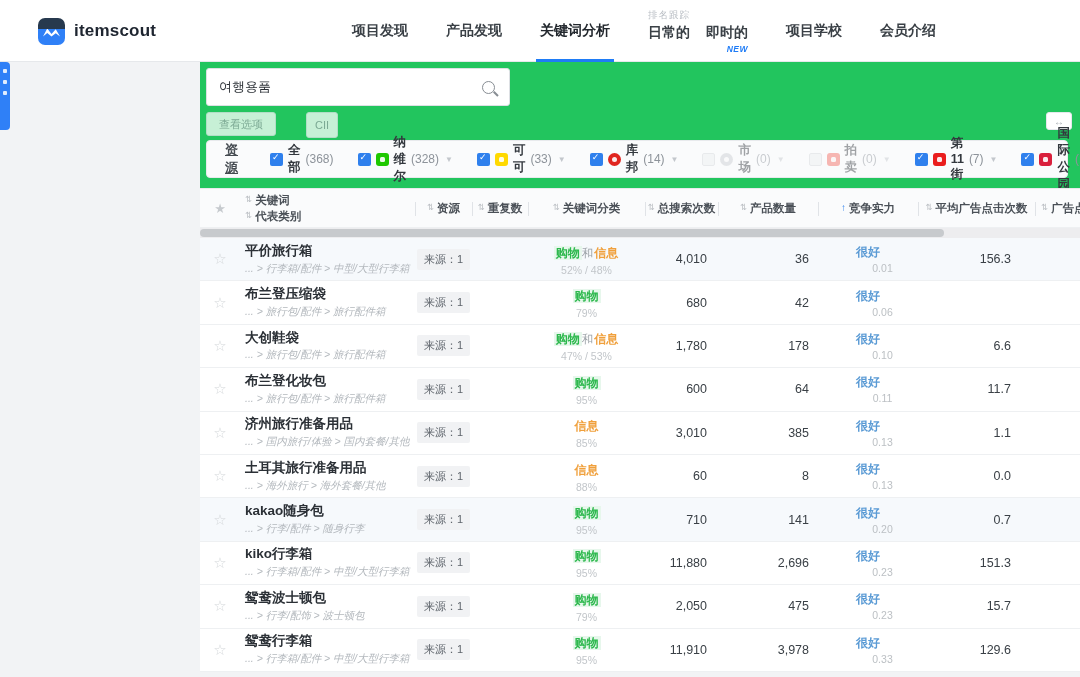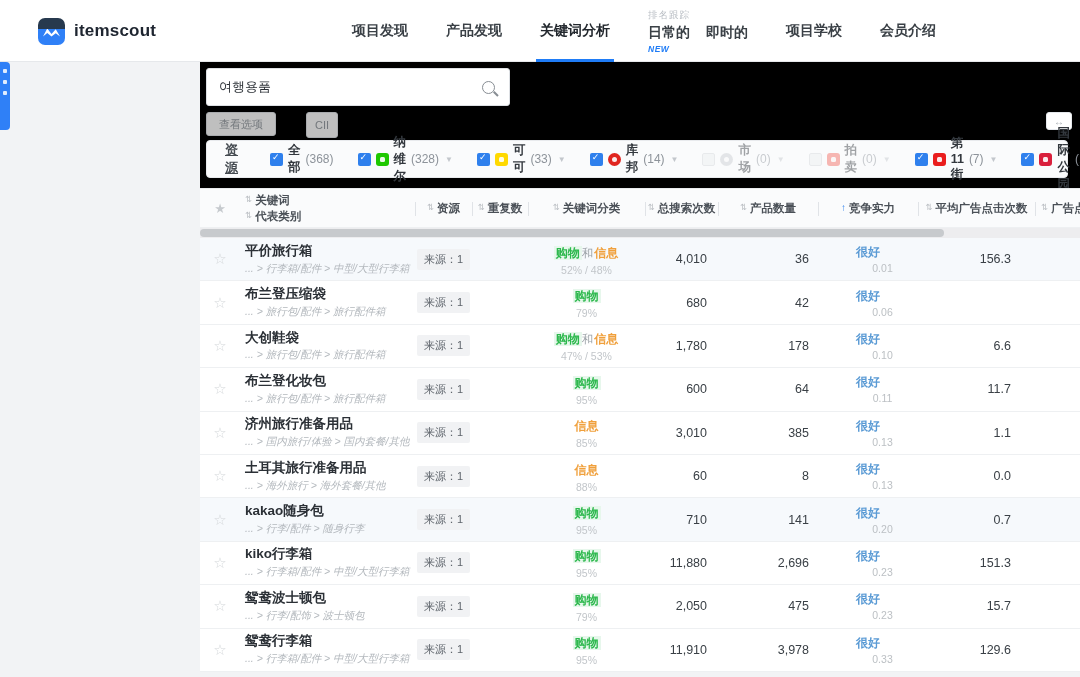--- a/index.html
+++ b/index.html
@@ -17,29 +17,29 @@
   .logo-text { font-size:17px; font-weight:bold; color:#1e2530; letter-spacing:.2px; }
 
   .nav { position:absolute; left:352px; top:0; height:62px; display:flex; align-items:stretch; gap:38px; }
   .nav-item { display:flex; align-items:center; font-size:14px; font-weight:600; color:#3a4046;
     position:relative; cursor:pointer; }
   .nav-item.active { color:#23282e; }
   .nav-item.active::after { content:""; position:absolute; left:-4px; right:-4px; bottom:0; height:3px; background:#1f7cf6; }
   .nav-group { display:flex; flex-direction:column; justify-content:center; position:relative; }
   .nav-group-top { font-size:9.5px; color:#b9bec4; margin-bottom:2px; letter-spacing:1px; }
   .nav-group-row { display:flex; gap:16px; font-size:14px; font-weight:600; color:#3a4046; }
-  .nav-new { font-size:8.5px; font-style:italic; font-weight:bold; color:#1f7cf6; margin-top:2px; letter-spacing:.5px; }
+  .nav-new { font-size:8.5px; font-style:italic; font-weight:bold; color:#1f7cf6; margin-top:2px; letter-spacing:.5px;text-align:right; }
 
   
   .page { position:absolute; left:0; top:62px; width:1080px; height:615px; background:#f2f3f5; }
   .side-banner { position:absolute; left:0; top:0; width:10px; height:68px; background:#2f80f7;
     border-radius:0 4px 4px 0; }
   .side-banner i { display:block; width:4px; height:4px; background:rgba(255,255,255,.85);
     border-radius:1px; margin:7px auto 0; }
-  .content { position:absolute; left:200px; top:0; width:880px; height:609px; background:#000000; }
+  .content { position:absolute; left:200px; top:0; width:880px; height:609px; background:#22c55e; }
 
   
   .search-box { position:absolute; left:6px; top:6px; width:304px; height:38px; background:#fff;
     border:1px solid #dde0e4; border-radius:3px; display:flex; align-items:center; }
   .search-input { flex:1; border:none; outline:none; font-size:13px; color:#2b3036; padding:0 12px;
     font-family:inherit; background:transparent; }
   .mag { width:13px; height:13px; border:1.6px solid #878d93; border-radius:50%; position:relative;
     margin-right:14px; flex:0 0 auto; }
   .mag::after { content:""; position:absolute; width:6px; height:1.6px; background:#878d93;
     right:-5px; bottom:-2px; transform:rotate(45deg); }

